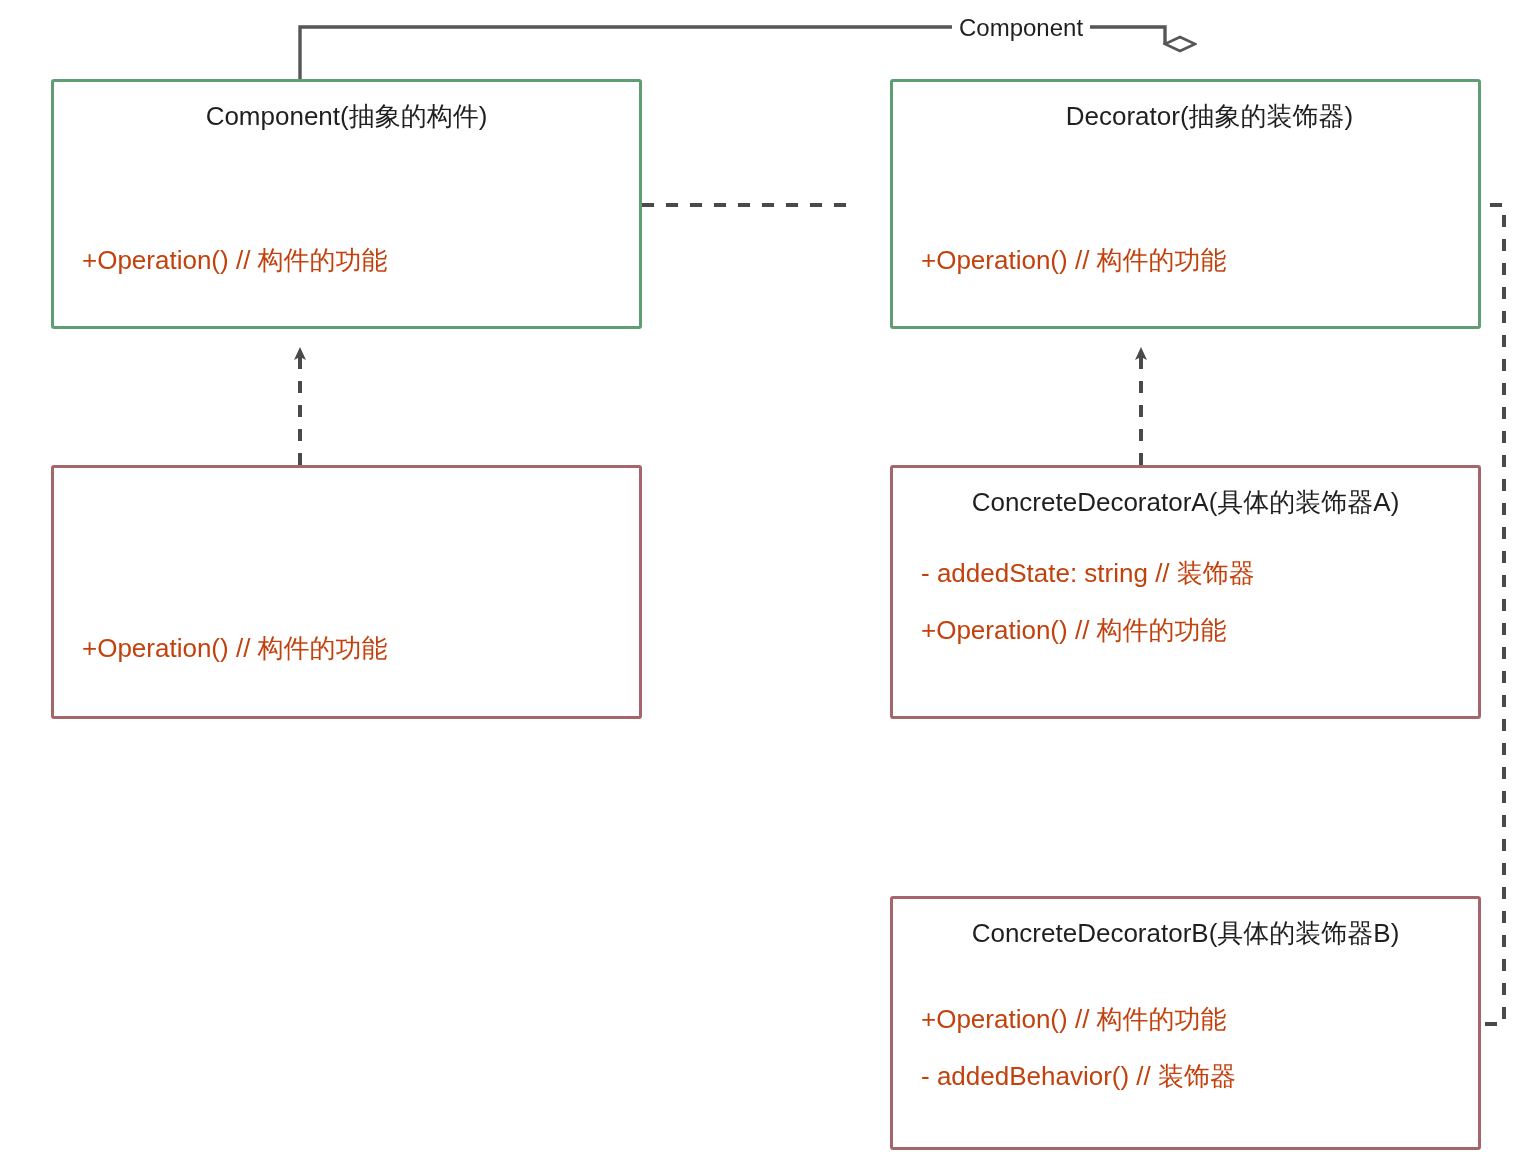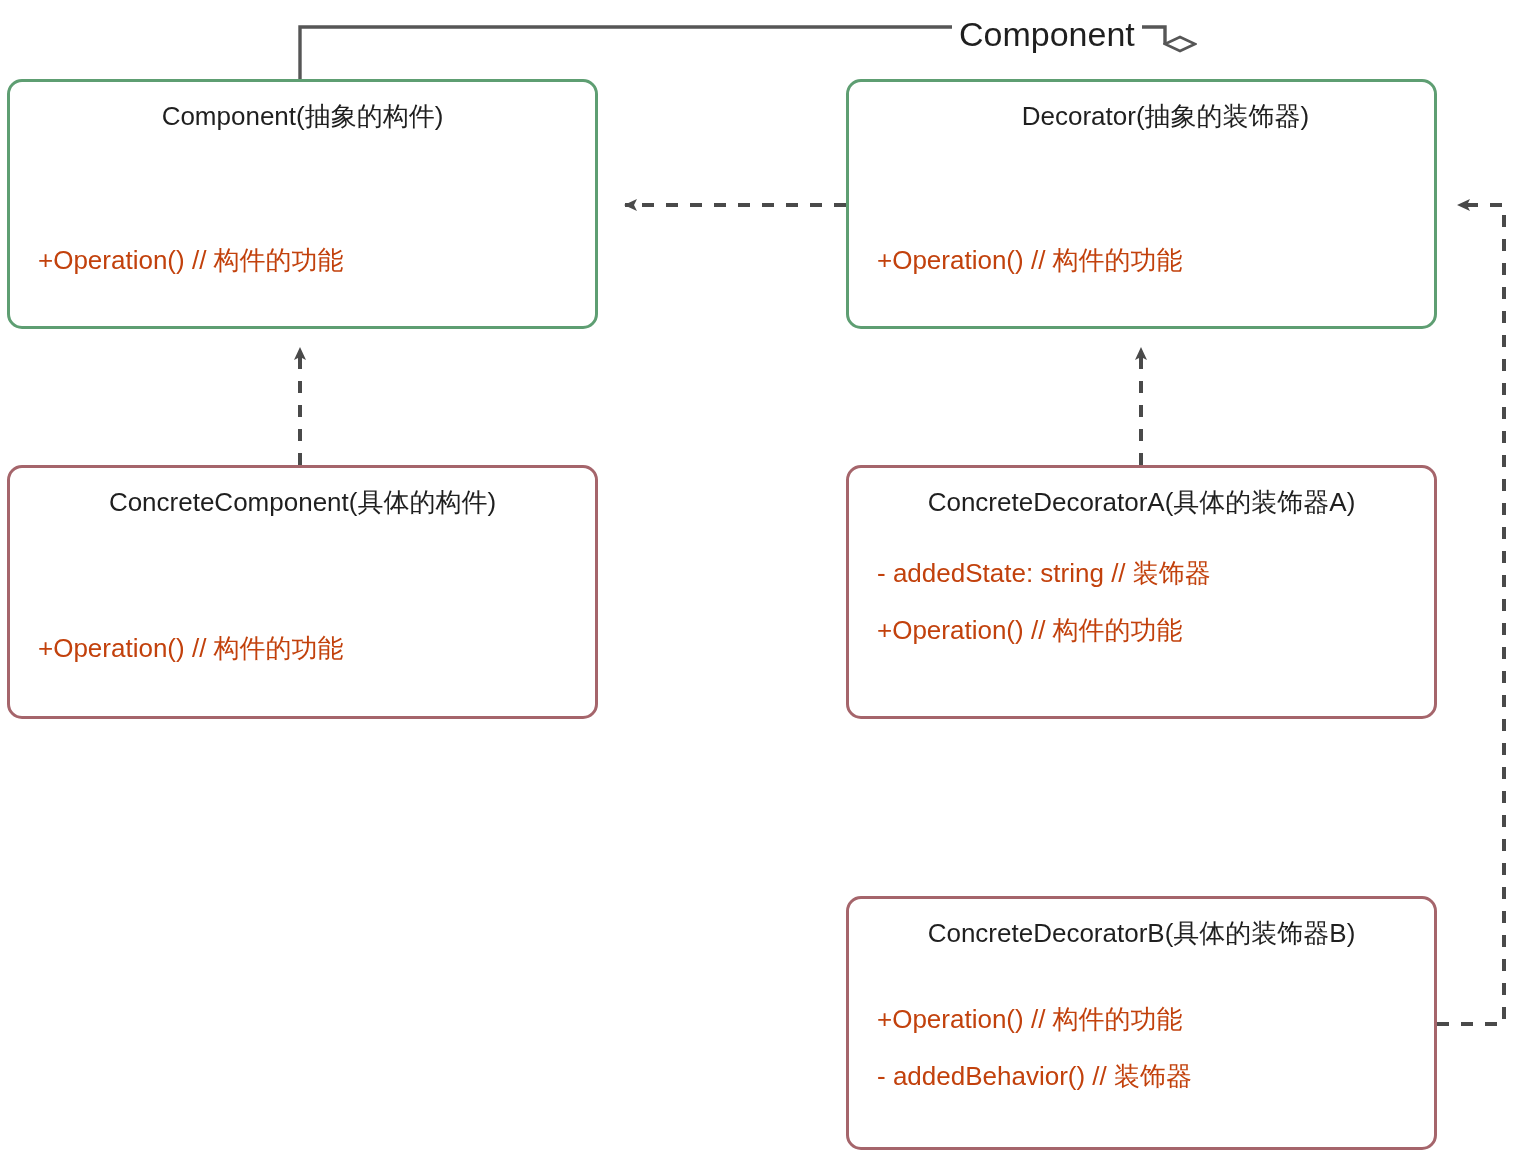--- a/index.html
+++ b/index.html
@@ -23,22 +23,23 @@
     top: 0;
     width: 1519px;
     height: 1157px;
   }
   .uml-box {
     position: absolute;
     box-sizing: border-box;
     background: #ffffff;
     border-width: 3px;
     border-style: solid;
-    border-radius: 15px;
+    border-radius: 3px;
     z-index: 2;
+    margin-left: 44px;
   }
   .uml-box.abstract {
     border-color: #5e9e72;
   }
   .uml-box.concrete {
     border-color: #a5656b;
   }
   .box-title {
     position: absolute;
     left: 0;
@@ -55,21 +56,21 @@
     right: 14px;
   }
   .member {
     font-size: 26px;
     color: #c2410c;
     white-space: nowrap;
     line-height: 1.2;
   }
   .edge-label {
     position: absolute;
-    font-size: 34px;
+    font-size: 24px;
     color: #1f1f1f;
     background: #ffffff;
     padding: 0 7px;
     white-space: nowrap;
     z-index: 3;
     line-height: 1.2;
   }
 </style>
 </head>
 <body>
@@ -117,21 +118,20 @@
   </div>
 
   <div class="uml-box abstract" style="left: 846px; top: 79px; width: 591px; height: 250px;">
     <div class="box-title" style="top: 19px; padding-left: 48px;">Decorator(抽象的装饰器)</div>
     <div class="box-members" style="top: 163px;">
       <div class="member">+Operation() // 构件的功能</div>
     </div>
   </div>
 
   <div class="uml-box concrete" style="left: 7px; top: 465px; width: 591px; height: 254px;">
-    <div class="box-title" style="top: 19px;">ConcreteComponent(具体的构件)</div>
     <div class="box-members" style="top: 165px;">
       <div class="member">+Operation() // 构件的功能</div>
     </div>
   </div>
 
   <div class="uml-box concrete" style="left: 846px; top: 465px; width: 591px; height: 254px;">
     <div class="box-title" style="top: 19px;">ConcreteDecoratorA(具体的装饰器A)</div>
     <div class="box-members" style="top: 90px;">
       <div class="member" style="margin-bottom: 26px;">- addedState: string // 装饰器</div>
       <div class="member">+Operation() // 构件的功能</div>

